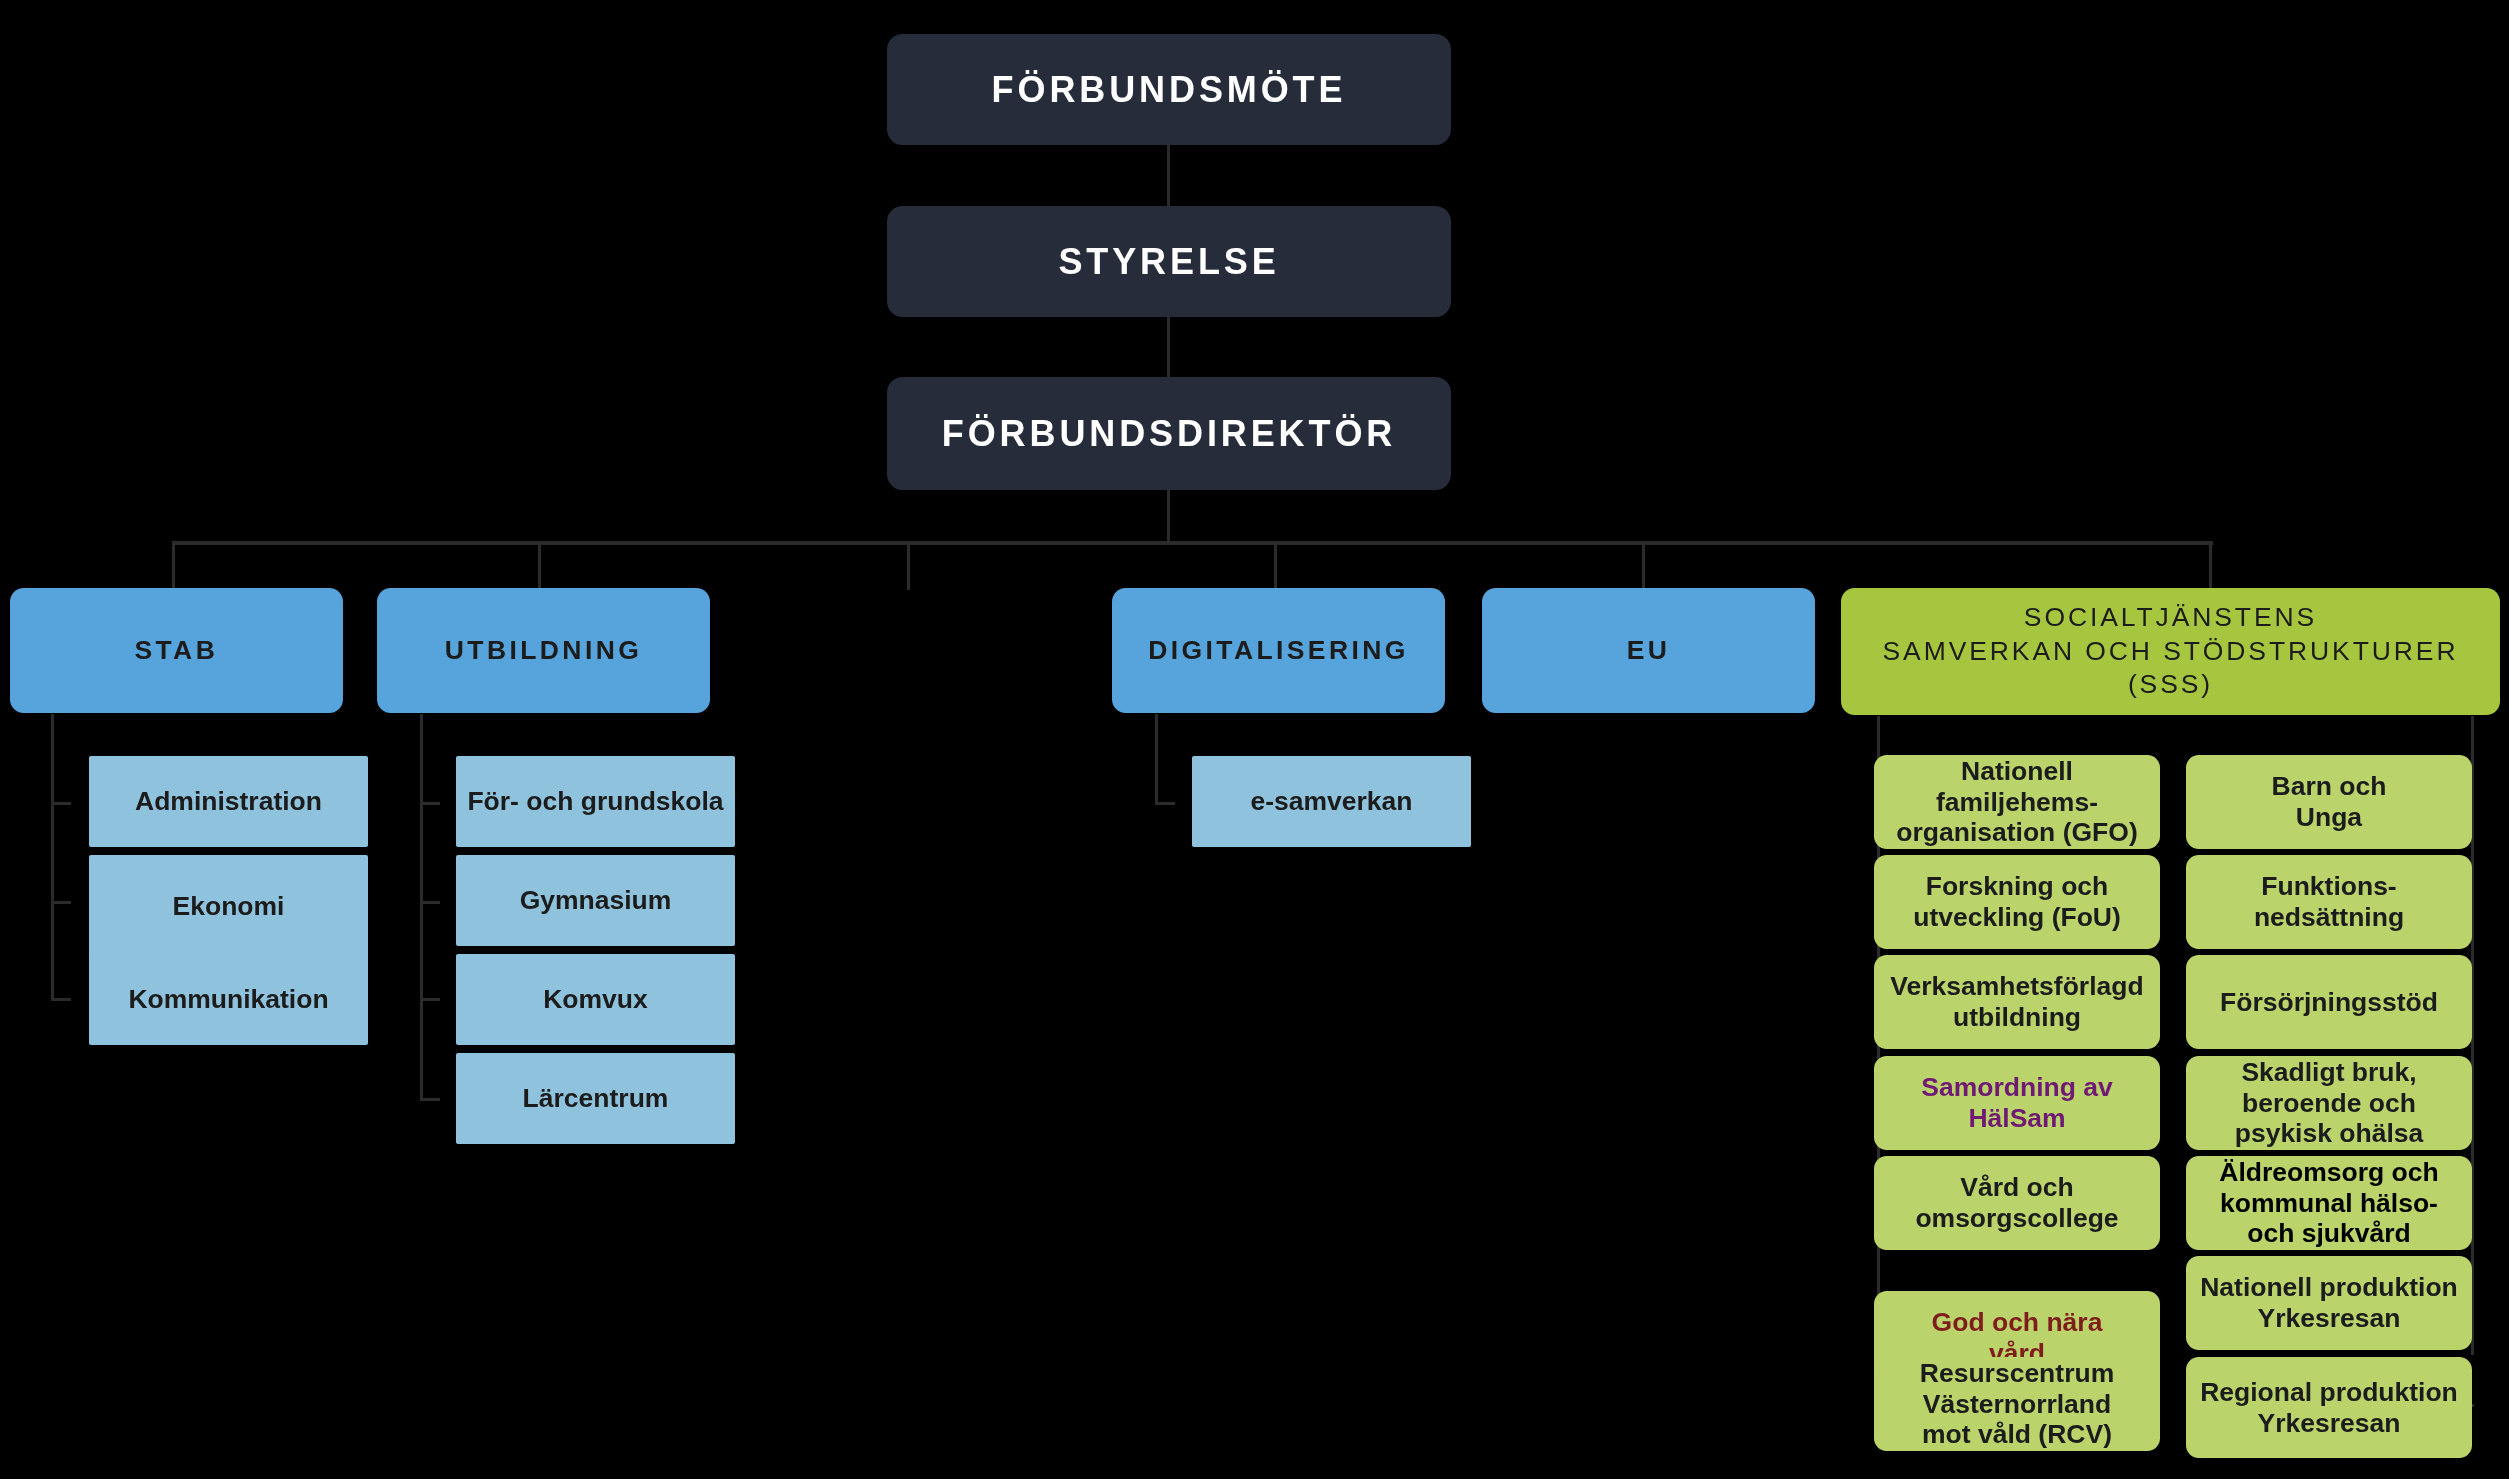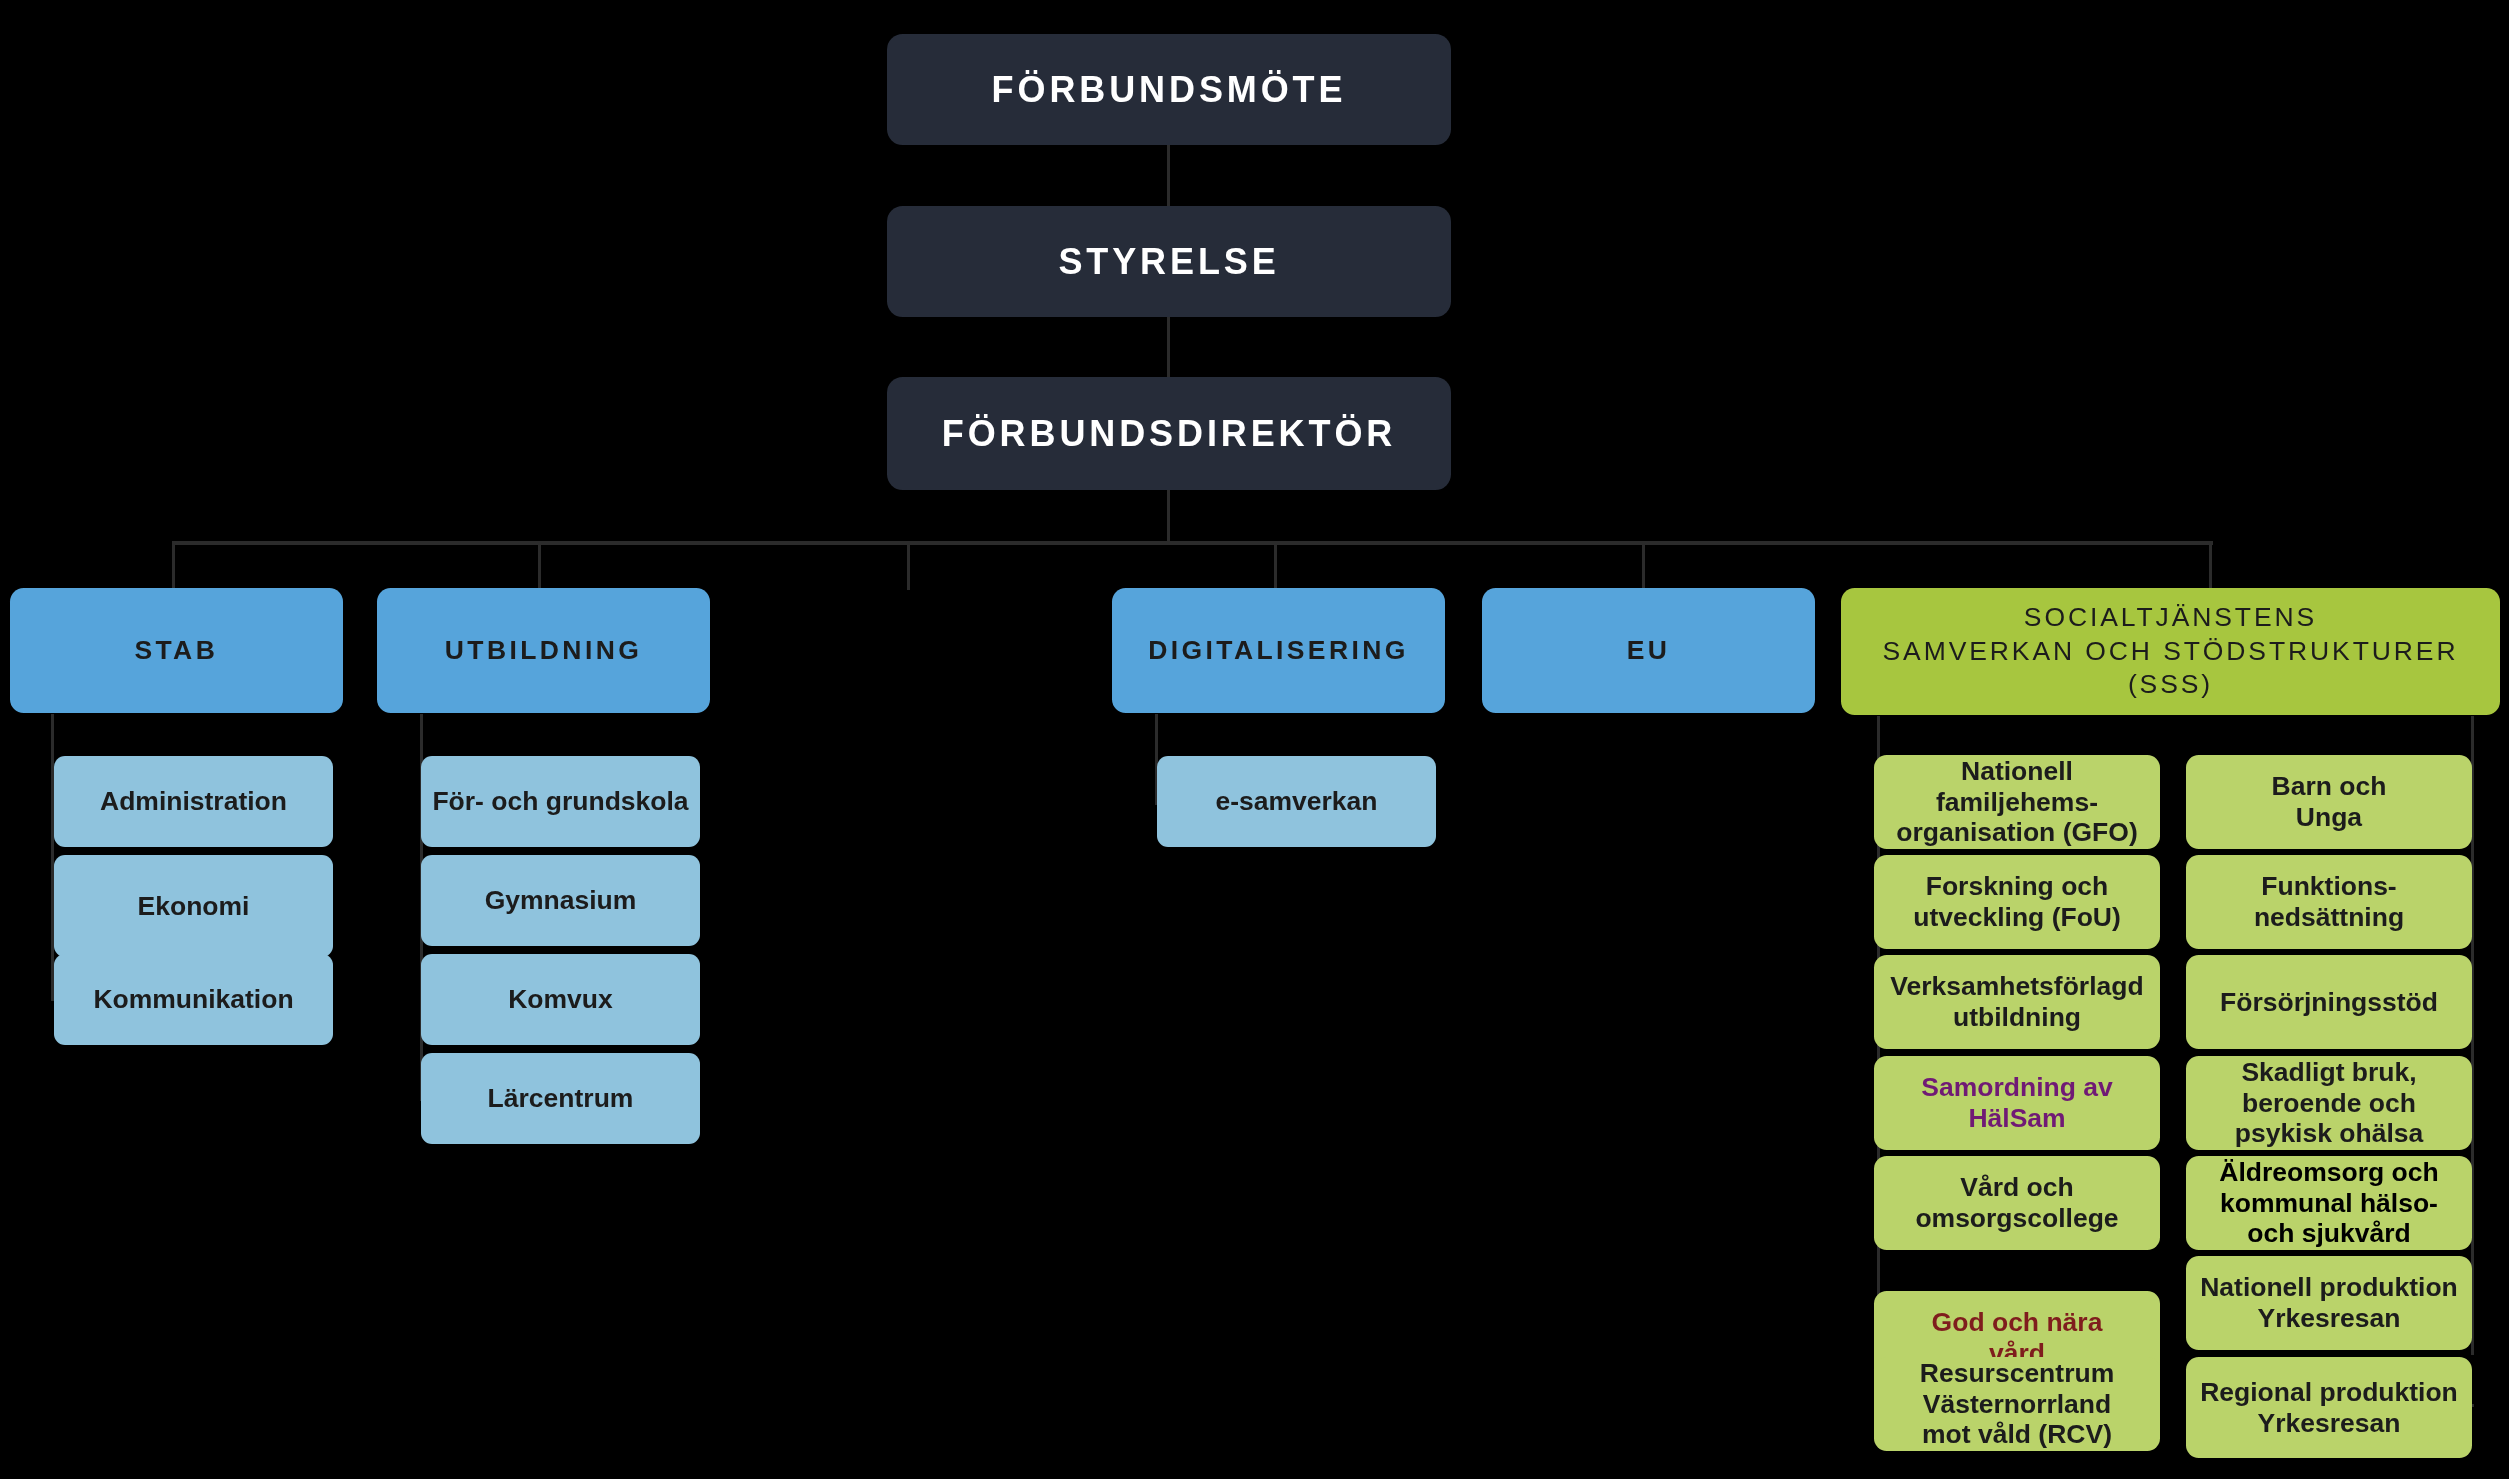--- a/index.html
+++ b/index.html
@@ -46,21 +46,22 @@
     letter-spacing:2.9px;
     font-size:26.5px;
     text-align:center;
   }
   
   .sub-blue{
     background:#8fc3dd;
     color:#232323;
     font-weight:bold;
     font-size:26.5px;
-    border-radius:11px;
+    border-radius:2px;
+    margin-left:35px;
   }
   .sub-green{
     background:#bad36a;
     color:#232323;
     font-weight:bold;
     font-size:26.5px;
     border-radius:12.7px;
   }
   
   .line{

